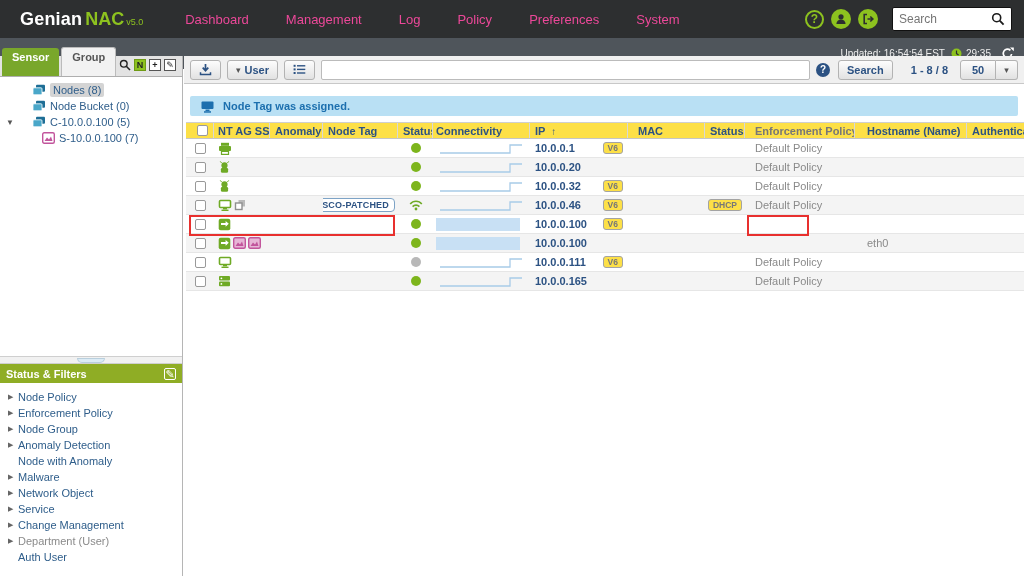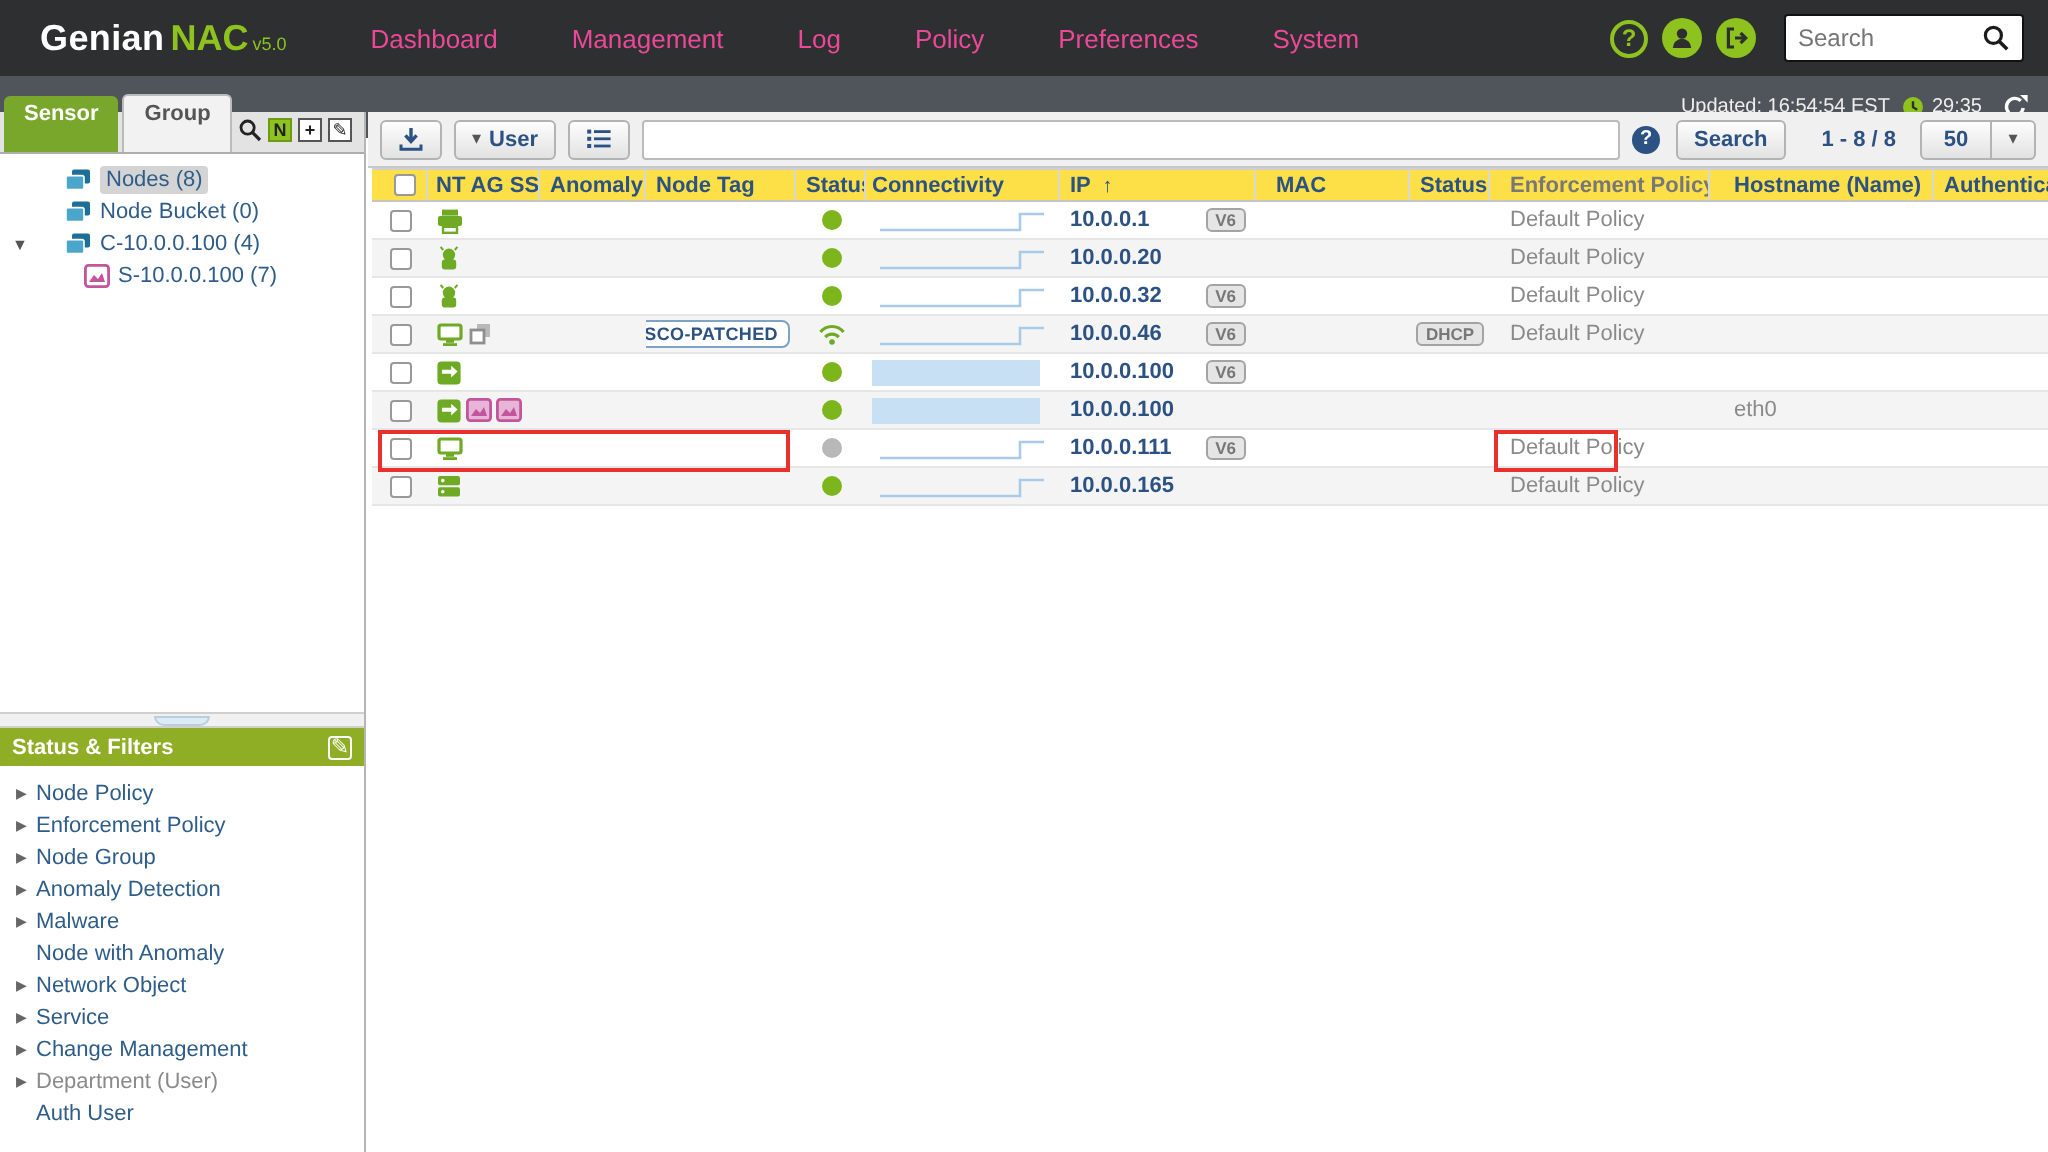--- a/index.html
+++ b/index.html
@@ -118,21 +118,21 @@
   .c-ep { width:110px; padding-left:10px; }
   .c-host { width:112px; padding-left:12px; }
   .c-auth { width:57px; }
 
   .checkbox { width:11px; height:11px; border:1px solid #999; background:#fff; border-radius:2px; cursor:pointer; }
   .dot { width:10px; height:10px; border-radius:50%; }
   .dot.on { background:#7db51c; }
   .dot.off { background:#b8b8b8; }
   .ip-text { color:#2c5283; font-size:11px; font-weight:bold; }
   .gray-text { color:#8a8a8a; font-size:11px; }
-  .badge { border:1px solid #a3a3a3; color:#777; background:#e5e5e5; font-size:8.5px; font-weight:bold;
+  .badge { border:1px solid #a3a3a3; color:#777; background:#fde047; font-size:8.5px; font-weight:bold;
            border-radius:3px; padding:1px 4px; line-height:1; }
   .tag-badge { border:1px solid #7da3c6; color:#2c5283; background:#fff; font-size:9px; font-weight:bold;
                border-radius:4px; padding:1.5px 5px; line-height:1; letter-spacing:.2px; }
   .sort-arrow { font-size:10px; margin-left:3px; }
   .conn-bar { width:84px; height:13px; background:#c8e0f4; }
 
   
   .annotation { position:absolute; border:2px solid #e8302e; background:transparent; pointer-events:none; }
   .anno-1 { left:189px; top:215px; width:206px; height:21px; }
   .anno-2 { left:747px; top:215px; width:62px; height:21px; }
@@ -236,21 +236,21 @@
     </div>
     <div class="tree-row">
       <span class="tree-expander">▼</span>
       <span class="ind-2"></span>
       <span class="tree-ico">
         <svg width="14" height="12">
             <rect x="4" y="0.8" width="9" height="7" rx="1" fill="#1e6e96"></rect>
         <rect x="1" y="3.8" width="9" height="7" rx="1" fill="#4aa7c9" stroke="#fff" stroke-width="0.8"></rect>
           </svg>
       </span>
-      <span class="tree-label">C-10.0.0.100 (4)</span>
+      <span class="tree-label">C-10.0.0.100 (5)</span>
     </div>
     <div class="tree-row">
       <span class="tree-expander"></span>
         <span class="ind-1"></span>
       <span class="tree-ico">
         <svg width="13" height="12">
             <rect x="0.7" y="0.7" width="11.6" height="10.6" rx="1.5" fill="#fff" stroke="#c2559c" stroke-width="1.4"></rect>
         <path d="M2.5 9 L5 5.5 L7 7.5 L9 4.5 L10.5 9 Z" fill="#c2559c"></path>
           </svg>
       </span>
@@ -279,26 +279,26 @@
       </div>
     <div class="filter-row">
       <span class="filter-arrow">▶</span>
       <span>Node Group</span>
       </div>
     <div class="filter-row">
       <span class="filter-arrow">▶</span>
       <span>Anomaly Detection</span>
       </div>
     <div class="filter-row">
-      <span class="filter-arrow">▶</span>
-      <span>Malware</span>
-      </div>
-    <div class="filter-row">
       <span class="filter-arrow"></span>
       <span>Node with Anomaly</span>
+      </div>
+    <div class="filter-row">
+      <span class="filter-arrow">▶</span>
+      <span>Malware</span>
       </div>
     <div class="filter-row">
       <span class="filter-arrow">▶</span>
       <span>Network Object</span>
       </div>
     <div class="filter-row">
       <span class="filter-arrow">▶</span>
       <span>Service</span>
       </div>
     <div class="filter-row">
@@ -348,20 +348,28 @@
     <span class="btn">
       <span>Search</span>
     </span>
     <span class="range-label">1 - 8 / 8</span>
     <span class="pagesize">
       <span class="btn val">50</span>
       <span class="btn dd">▾</span>
     </span>
   </div>
 
+  <div class="notice">
+    <svg class="ico" width="15" height="13">
+      <rect x="1.5" y="1.5" width="12" height="7.5" rx="1" fill="#1c6fae"></rect>
+      <rect x="5.5" y="9.5" width="4" height="1.5" fill="#1c6fae"></rect>
+      <rect x="4" y="11.2" width="7" height="1.5" fill="#1c6fae"></rect>
+    </svg>
+    <span class="notice-text">Node Tag was assigned.</span>
+  </div>
 
   <div class="tbl">
     <div class="thead">
       <span class="th td c-check">
           <span class="checkbox"></span>
         </span>
       <span class="th c-nt">NT AG SS</span>
       <span class="th c-anom">Anomaly</span>
       <span class="th c-tag" style="justify-content:flex-start">Node Tag</span>
       <span class="th c-stat" style="justify-content:flex-start">Status</span>

